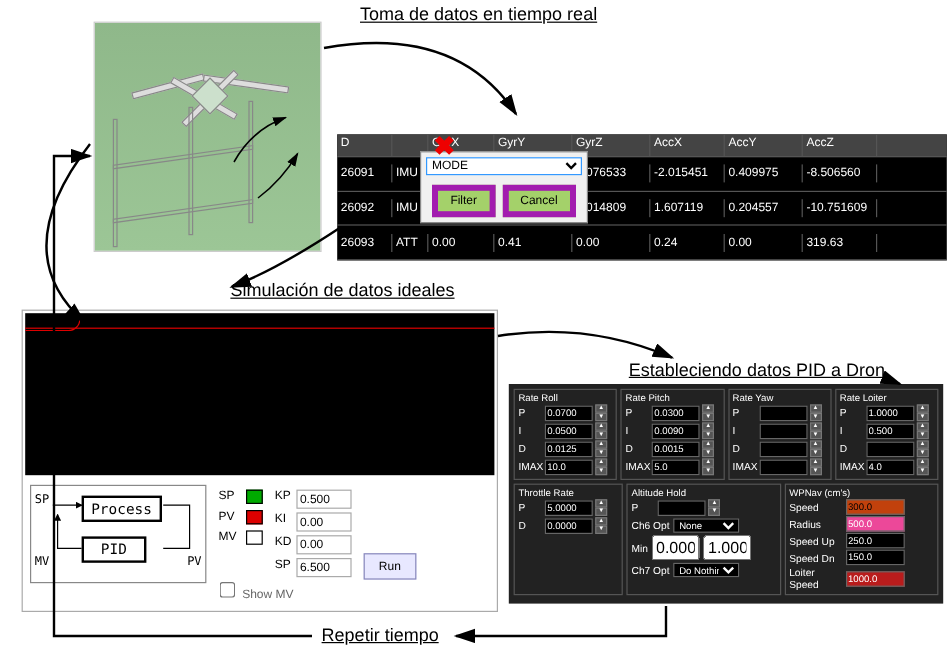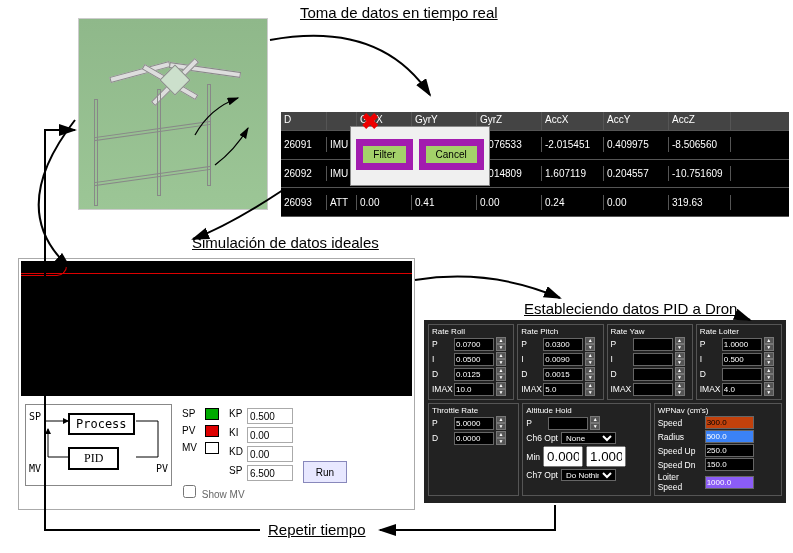--- a/index.html
+++ b/index.html
@@ -97,21 +97,21 @@
     position:absolute; left:10px; top:-18px;
     color:#e00; font-weight:bold; font-size:22px;
   }
   .mode-popup select {
     width:100%; height:20px; font-size:10px;
     background:#fff; border:1px solid #39f;
     color:#000;
   }
   .mode-popup .btns { display:flex; gap:6px; margin-top:8px; justify-content:center;}
   .mode-popup button {
-    background:#a4d16a; border:7px solid #a21caf;
+    background:#a4d16a; border:5px solid #a21caf;
     font-size:10px; padding:3px 10px; cursor:pointer;
   }
 
   
   .sim-panel {
     position:absolute;
     left:18px; top:258px;
     width:395px; height:250px;
     background:#fff;
     border:1px solid #aaa;
@@ -144,21 +144,21 @@
     background:#fff;
     border:1px solid #888;
     position:relative;
     font-family: monospace;
     font-size:12px;
   }
   .sim-panel .block-diagram .box{
     position:absolute; border:2px solid #000; padding:2px 6px; background:#fff;
   }
   .sim-panel .block-diagram .bp{left:42px;top:8px;}
-  .sim-panel .block-diagram .bpid{left:42px;top:42px; padding:2px 14px;font-family:Liberation Serif, serif;}
+  .sim-panel .block-diagram .bpid{left:42px;top:42px; padding:2px 14px;}
   .sim-panel .block-diagram .t{position:absolute;font-size:10px;}
   .sim-panel .legend {
     display:grid;
     grid-template-columns: auto auto;
     gap:5px 8px;
     font-size:10px;
     align-content:start;
     margin-top: 4px;
   }
   .sim-panel .swatch{width:12px;height:10px;display:inline-block;border:1px solid #000;}
@@ -298,20 +298,23 @@
     <div class="cell c-gy">0.41</div>
     <div class="cell c-gz">0.00</div>
     <div class="cell c-ax">0.24</div>
     <div class="cell c-ay">0.00</div>
     <div class="cell c-az">319.63</div>
   </div>
 </div>
 
 <div class="mode-popup">
   <span class="x">✖</span>
+  <select>
+    <option>MODE</option>
+  </select>
   <div class="btns">
     <button>Filter</button>
     <button>Cancel</button>
   </div>
 </div>
 
 <div class="sim-panel">
   <div class="graph">
     <div class="redcurve"></div>
     <div class="redline"></div>
@@ -545,33 +548,33 @@
         </div>
     </div>
     <div class="pid-group wpnav" style="flex:1.3">
       <div class="title">WPNav (cm's)</div>
       <div class="pid-row">
           <span class="lbl">Speed</span>
           <input class="wide" value="300.0" style="">
         </div>
       <div class="pid-row">
           <span class="lbl">Radius</span>
-          <input class="wide" style="background: #3b82f6; color: rgb(255, 255, 255);" value="500.0">
+          <input class="wide" style="background: #ec4899; color: rgb(255, 255, 255);" value="500.0">
         </div>
       <div class="pid-row">
           <span class="lbl">Speed Up</span>
           <input class="wide" style="background: rgb(0, 0, 0); color: rgb(255, 255, 255);" value="250.0">
         </div>
       <div class="pid-row">
           <span class="lbl">Speed Dn</span>
           <input class="wide" style="background: rgb(0, 0, 0); color: rgb(255, 255, 255);" value="150.0">
         </div>
       <div class="pid-row">
           <span class="lbl">Loiter Speed</span>
-          <input class="wide" style="background: #8b5cf6; color: rgb(255, 255, 255);" value="1000.0">
+          <input class="wide" style="background: #b91c1c; color: rgb(255, 255, 255);" value="1000.0">
         </div>
     </div>
   </div>
 </div>
 
 <svg class="arrows">
   <defs>
     <marker id="ah" markerWidth="10" markerHeight="10" refX="8" refY="3" orient="auto">
       <path d="M0,0 L9,3 L0,6 Z" fill="#000"></path>
     </marker>

